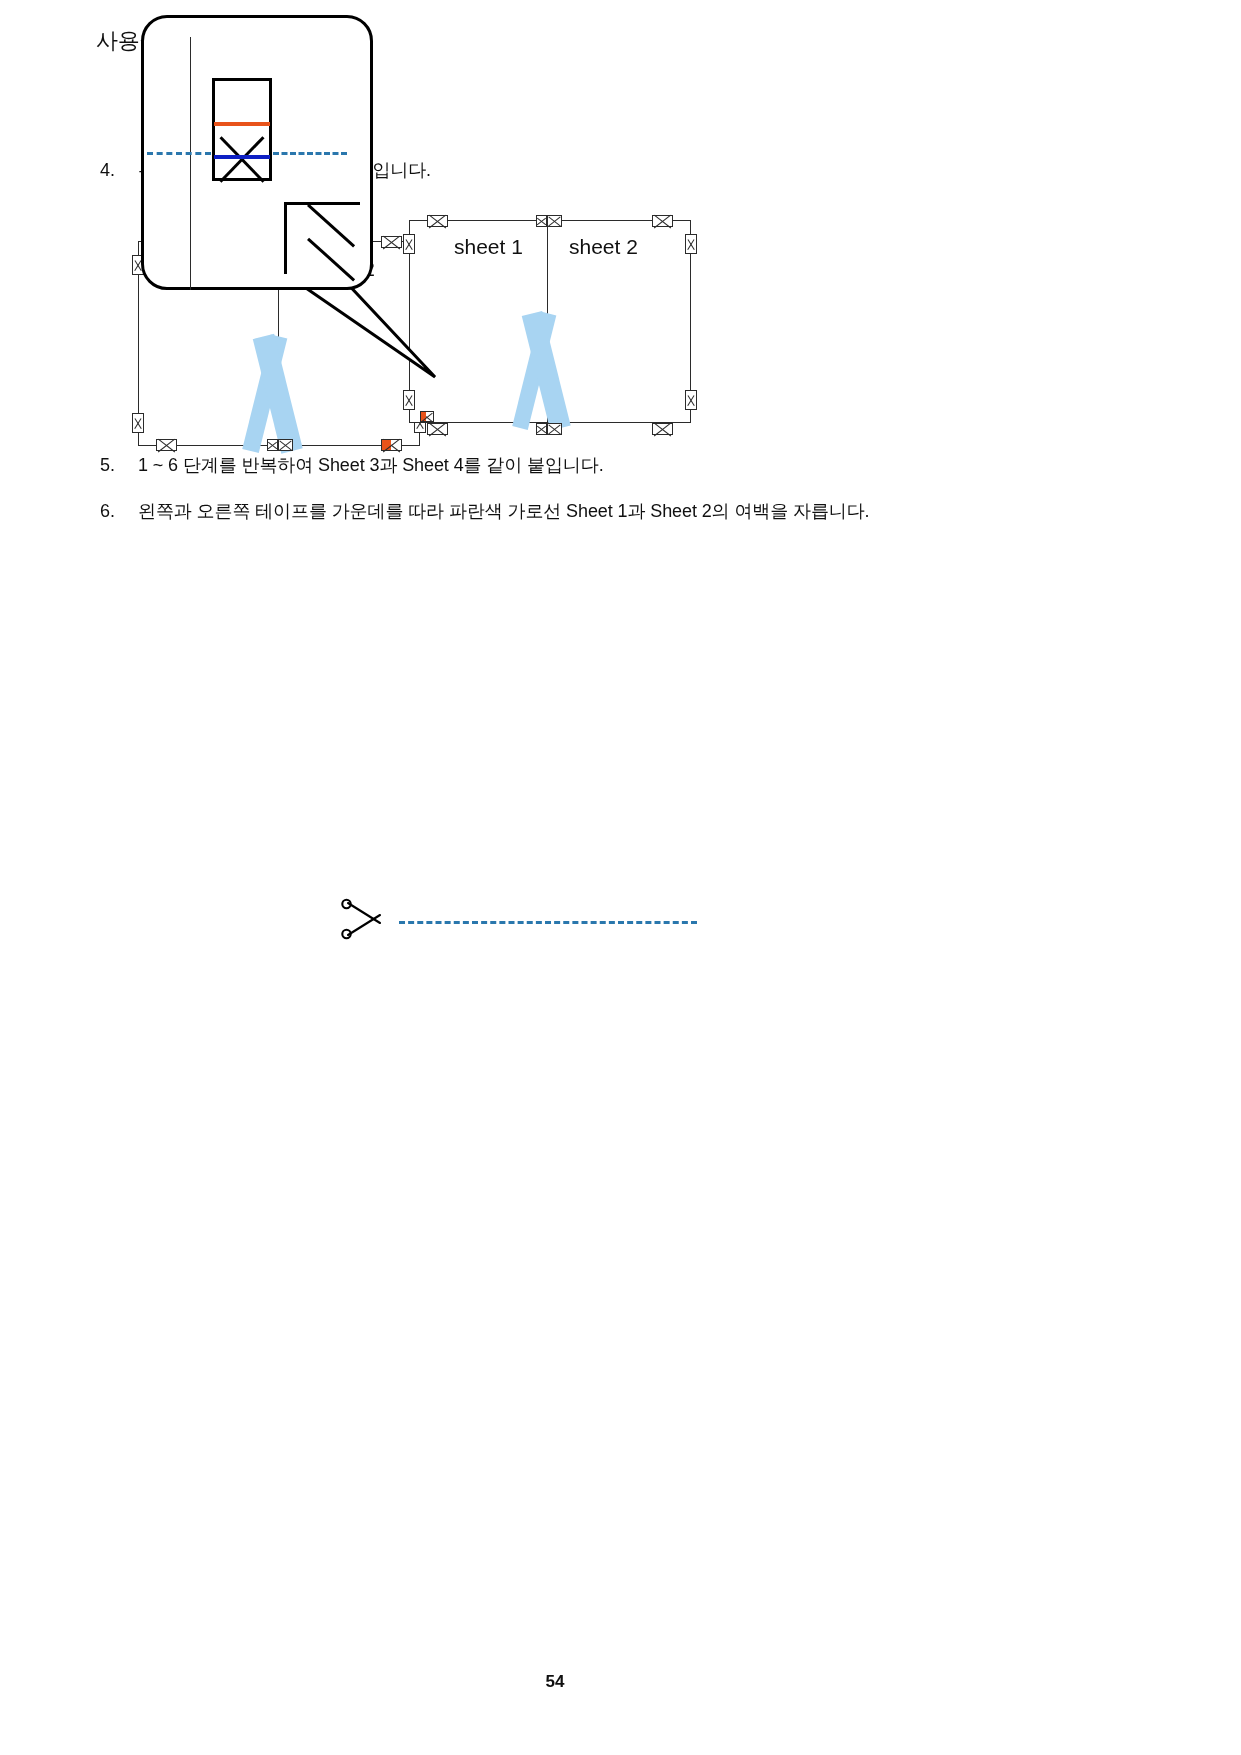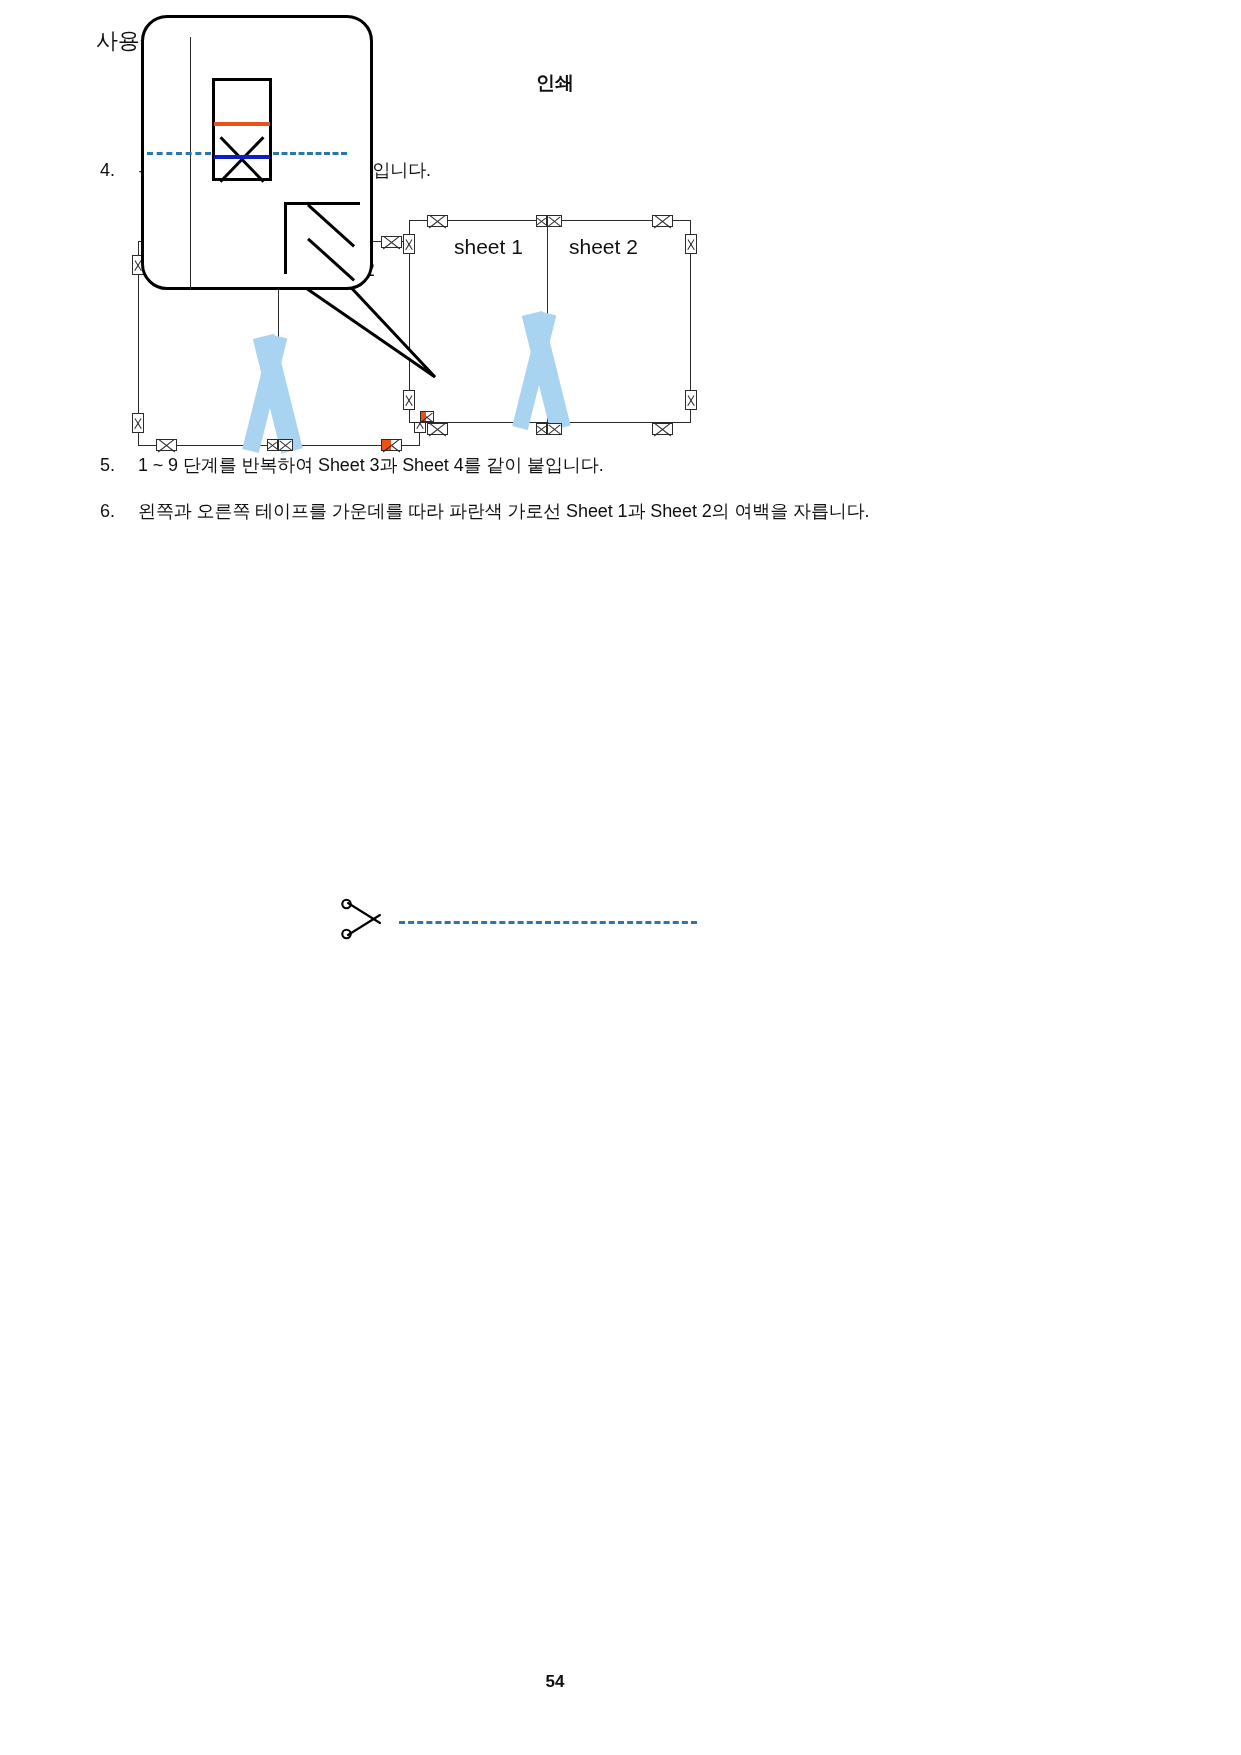--- a/index.html
+++ b/index.html
@@ -299,21 +299,20 @@
     font-size: 17px;
     font-weight: 700;
     color: #101010;
   }
 </style>
 </head>
 <body>
 
 <div id="running-header">
   <div id="manual-title">사용설명서</div>
-  <div id="section-title">인쇄</div>
 </div>
 
 <div class="step" id="step-4">
   <span class="step-number">4.</span>
   <span class="step-text">두 용지의 뒷면에 테이프를 붙입니다.</span>
 </div>
 
 <div class="sheet-figure" id="figure-tape">
 
   <div class="sheet-frame"></div>
@@ -343,21 +342,21 @@
   <div class="crop-mark" style="left:140px; top:198px; width:15px; height:12px;"></div>
 
   <div class="crop-mark tall" style="left:276px; top:172px; width:12px; height:20px;"></div>
   <div class="crop-mark orange" style="left:243px; top:198px; width:21px; height:12px;">
     <span class="tint"></span>
   </div>
 </div>
 
 <div class="step" id="step-5">
   <span class="step-number">5.</span>
-  <span class="step-text">1 ~ 9 단계를 반복하여 Sheet 3과 Sheet 4를 같이 붙입니다.</span>
+  <span class="step-text">1 ~ 6 단계를 반복하여 Sheet 3과 Sheet 4를 같이 붙입니다.</span>
 </div>
 
 <div class="step" id="step-6">
   <span class="step-number">6.</span>
   <span class="step-text">왼쪽과 오른쪽 테이프를 가운데를 따라 파란색 가로선 Sheet 1과 Sheet 2의 여백을 자릅니다.</span>
 </div>
 
 <div id="figure-cut">
 
   <svg id="callout-tail" viewBox="0 0 190 125" xmlns="http://www.w3.org/2000/svg">

